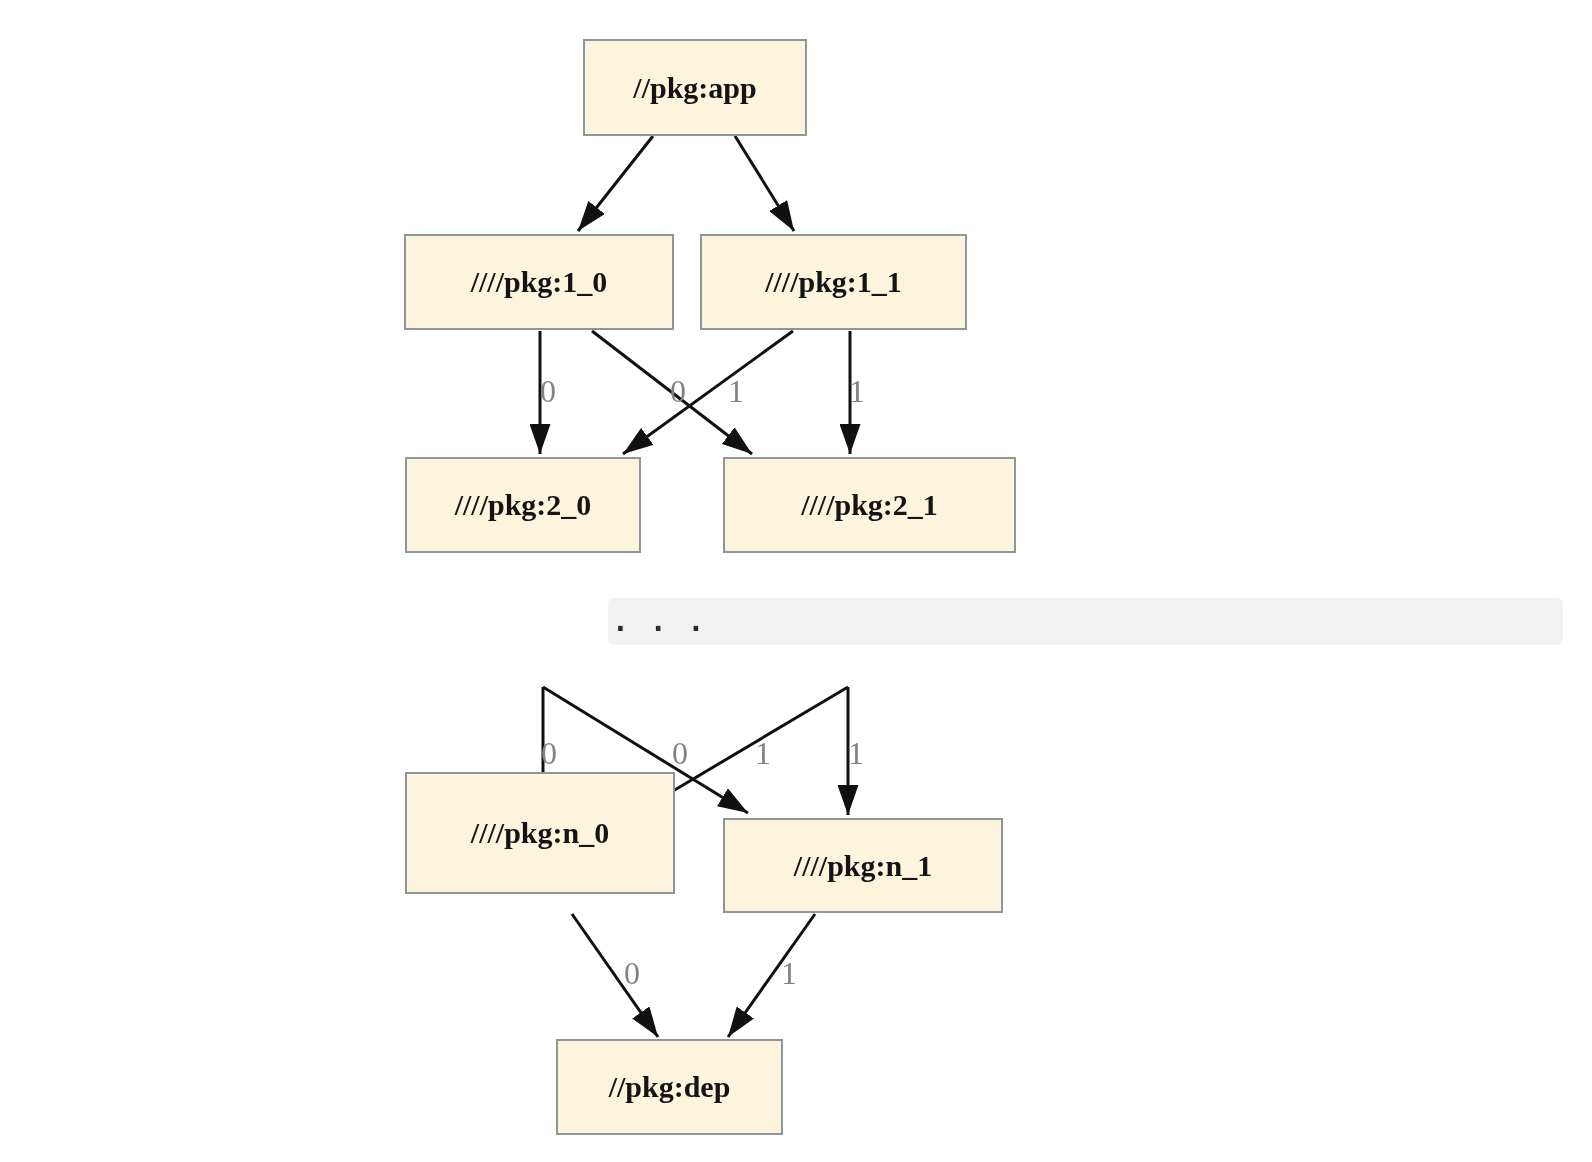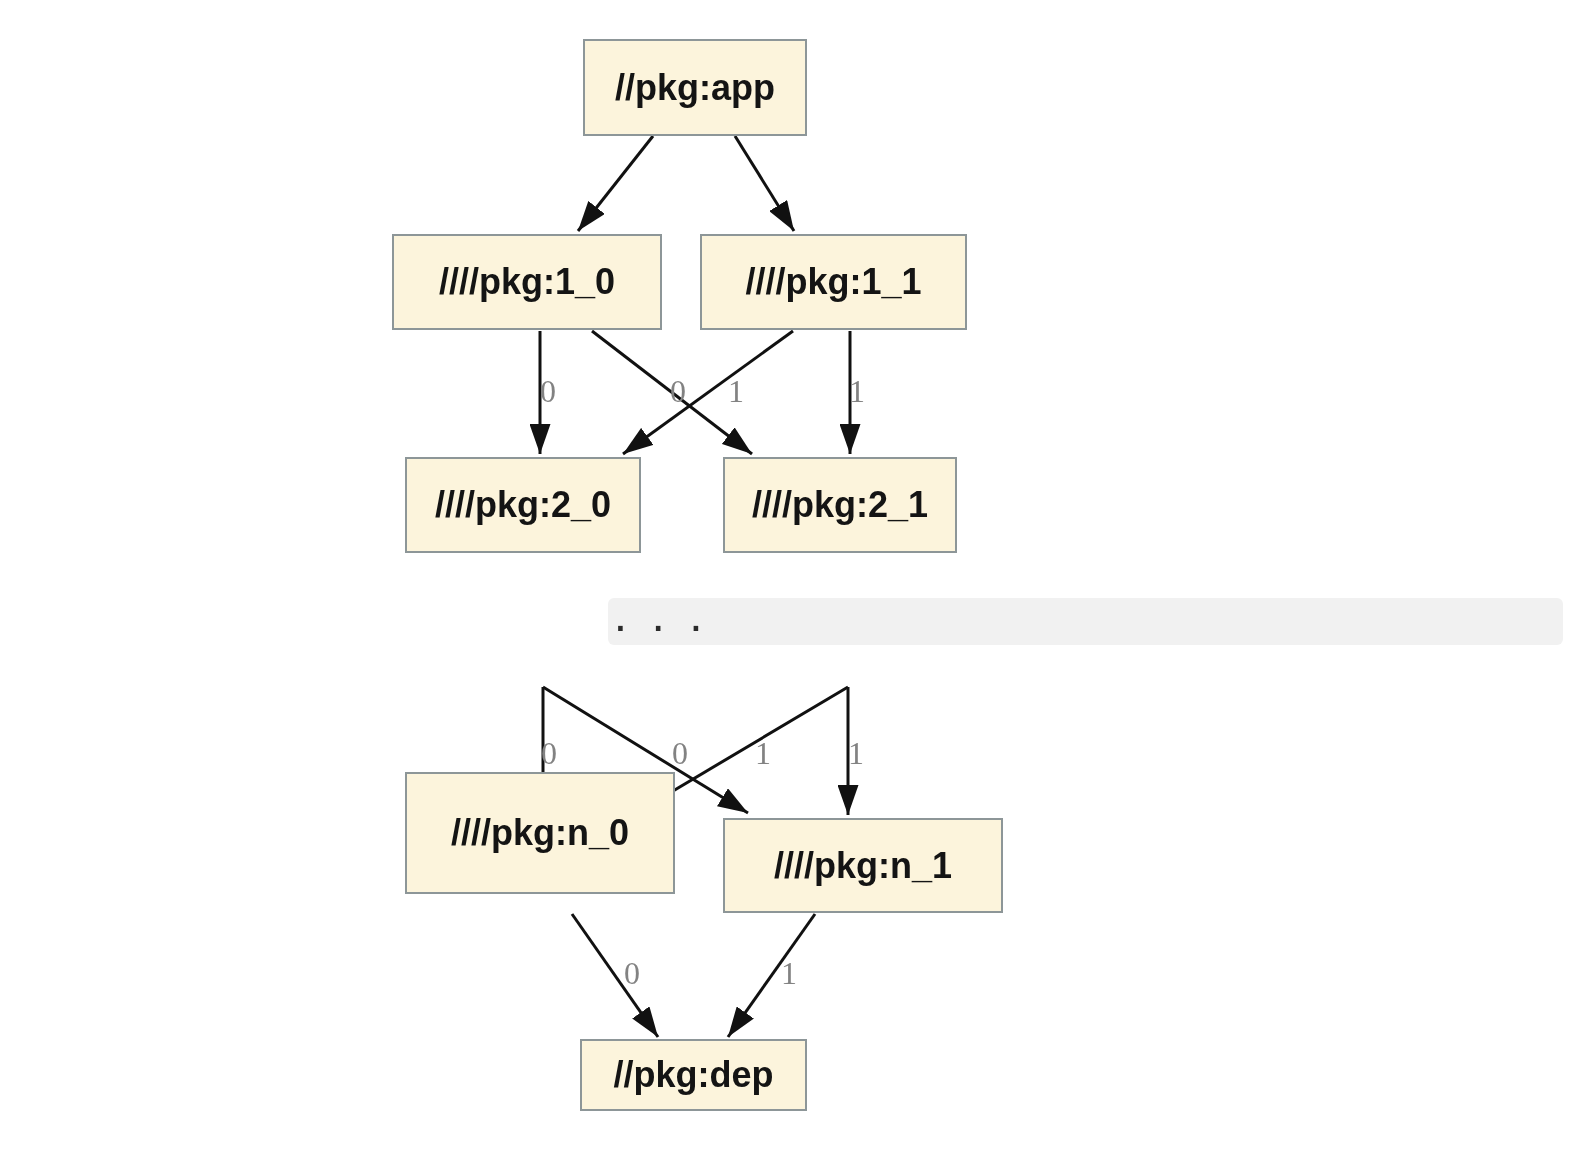--- a/index.html
+++ b/index.html
@@ -24,23 +24,23 @@
   #edges .edge{stroke:var(--edge);stroke-width:3;fill:none;}
   #arrow path{fill:var(--edge);}
   .node{
     position:absolute;
     background:var(--node-fill);
     border:2.5px solid var(--node-border);
     box-sizing:border-box;
     display:flex;align-items:center;justify-content:center;
   }
   .node-label{
-    font-family:Liberation Sans, sans-serif;
+    font-family:Liberation Serif, serif;
     font-weight:bold;
-    font-size:36px;
+    font-size:30px;
     color:var(--node-text);
     white-space:pre;
   }
   .band{
     position:absolute;
     left:608px;top:598px;width:955px;height:47px;
     background:var(--band-bg);
     border-radius:6px;
   }
   .dots{
@@ -88,45 +88,45 @@
     <path class="edge" d="M815,914 L728,1037" marker-end="url(#arrow)"></path>
   </svg>
 
   <div class="band"></div>
   <span class="dots">. . .</span>
 
   <div class="node" style="left:583px;top:39px;width:224px;height:97px">
     <span class="node-label">//pkg:app</span>
   </div>
 
-  <div class="node" style="left:392px;top:234px;width:270px;height:96px">
+  <div class="node" style="left:404px;top:234px;width:270px;height:96px">
     <span class="node-label">////pkg:1_0</span>
   </div>
 
   <div class="node" style="left:700px;top:234px;width:267px;height:96px">
     <span class="node-label">////pkg:1_1</span>
   </div>
 
   <div class="node" style="left:405px;top:457px;width:236px;height:96px">
     <span class="node-label">////pkg:2_0</span>
   </div>
 
-  <div class="node" style="left:723px;top:457px;width:234px;height:96px">
+  <div class="node" style="left:723px;top:457px;width:293px;height:96px">
     <span class="node-label">////pkg:2_1</span>
   </div>
 
   <div class="node" style="left:405px;top:772px;width:270px;height:122px">
     <span class="node-label">////pkg:n_0</span>
   </div>
 
   <div class="node" style="left:723px;top:818px;width:280px;height:95px">
     <span class="node-label">////pkg:n_1</span>
   </div>
 
-  <div class="node" style="left:580px;top:1039px;width:227px;height:72px">
+  <div class="node" style="left:556px;top:1039px;width:227px;height:96px">
     <span class="node-label">//pkg:dep</span>
   </div>
 
   <span class="elabel" style="left:548px;top:391px">0</span>
   <span class="elabel" style="left:678px;top:391px">0</span>
   <span class="elabel" style="left:736px;top:391px">1</span>
   <span class="elabel" style="left:857px;top:391px">1</span>
 
   <span class="elabel" style="left:549px;top:753px">0</span>
   <span class="elabel" style="left:680px;top:753px">0</span>

